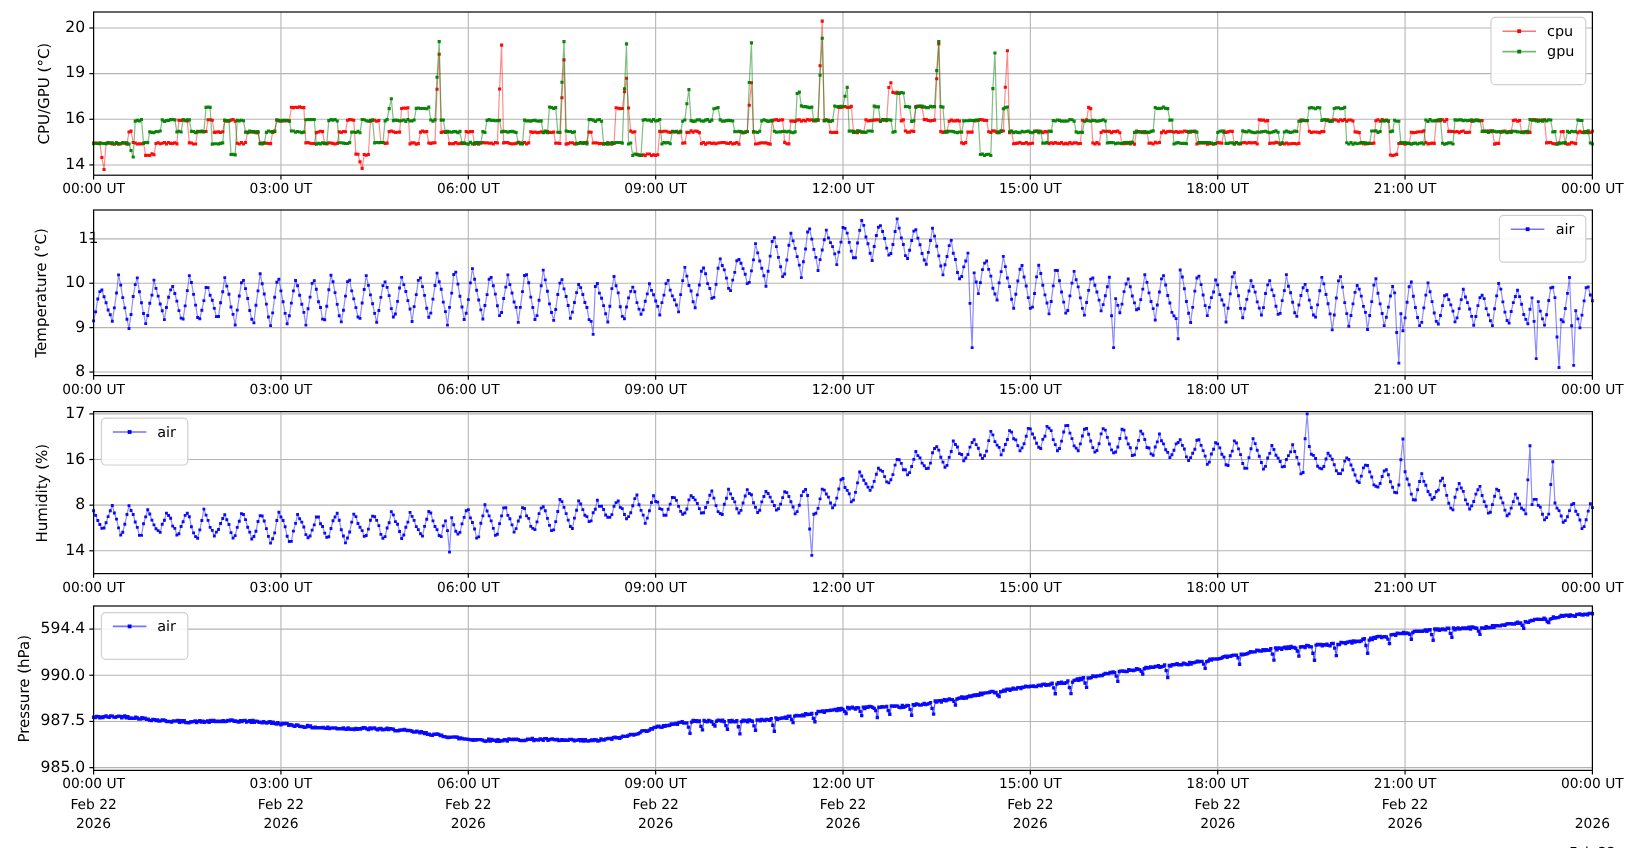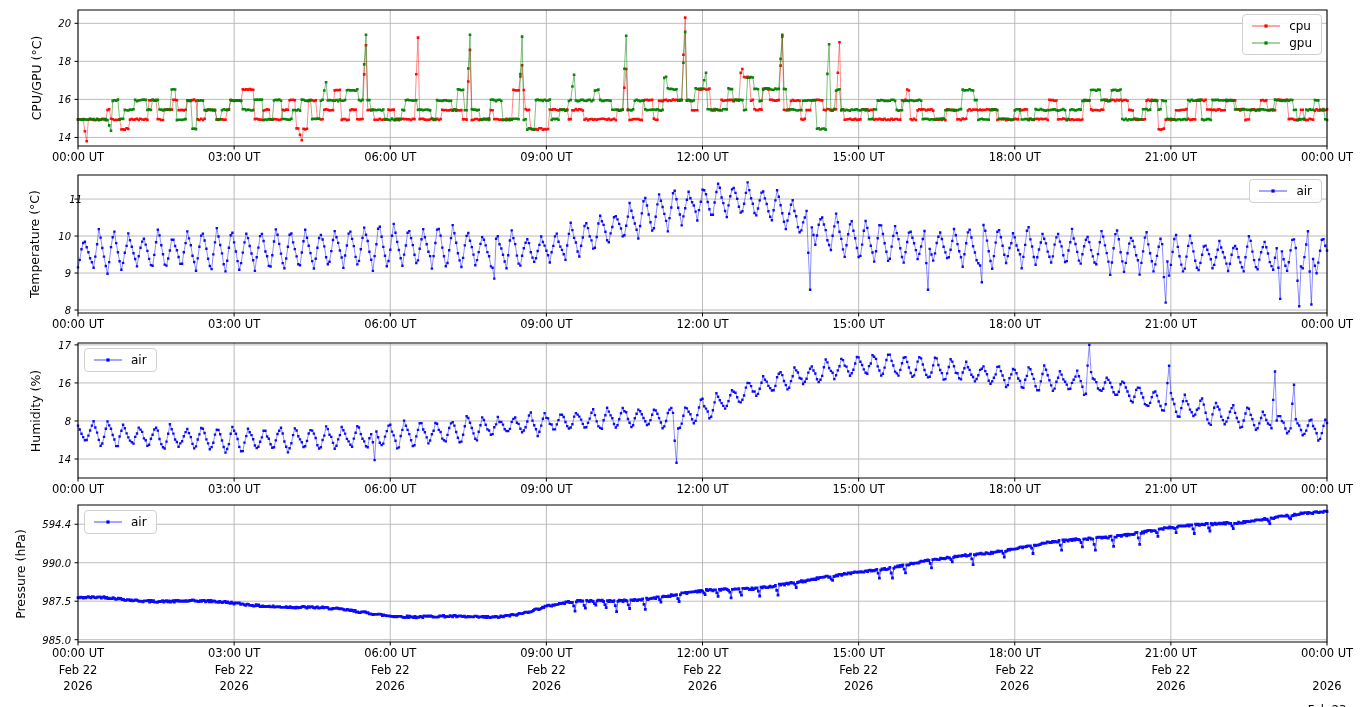--- a/index.html
+++ b/index.html
@@ -3,24 +3,24 @@
 <meta charset="utf-8">
 <style>
   html,body{margin:0;padding:0;background:#ffffff;}
   body{font-family:"DejaVu Sans","Liberation Sans",sans-serif;}
   #fig{position:relative;width:1367px;height:707px;background:#ffffff;overflow:hidden;}
   #plot{position:absolute;left:0;top:0;}
   .ylab{position:absolute;font-size:12.5px;color:#000;white-space:nowrap;
         transform:translate(-50%,-50%) rotate(-90deg);}
   .tick-label{position:absolute;font-size:11.5px;color:#000;white-space:nowrap;
         transform:translateX(-50%);}
-  .ytick-label{position:absolute;font-size:10px;color:#000;white-space:nowrap;
-        transform:translate(-100%,-50%);font-style:italic;}
+  .ytick-label{position:absolute;font-size:13px;color:#000;white-space:nowrap;
+        transform:translate(-100%,-50%);}
   .legend{position:absolute;background:rgba(255,255,255,0.88);border:1px solid #d0d0d0;
-        border-radius:4px;padding:4px 9px 4px 7px;display:flex;flex-direction:column;gap:3px;}
+        border-radius:4px;padding:4px 9px 20px 7px;display:flex;flex-direction:column;gap:3px;}
   .legend-row{display:flex;align-items:center;gap:7px;}
   .legend-row span{font-size:12px;color:#000;line-height:14px;}
 </style>
 </head>
 <body>
 
 <div id="fig">
   <svg id="plot" width="1367" height="707" viewBox="0 0 1367 707">
       <rect x="0" y="0" width="1367" height="707" fill="#ffffff"></rect>
       <line x1="78" x2="78" y1="10" y2="146" stroke="#b4b4b4" stroke-width="0.9"></line>
@@ -188,21 +188,21 @@
           <line x1="2" x2="30" y1="6" y2="6" stroke="#0000ff" stroke-opacity="0.55" stroke-width="1.3"></line>
           <rect x="14.4" y="4.4" width="3.2" height="3.2" fill="#0000ff"></rect>
         </svg>
         <span>air</span>
       </div>
     </div>
 
   <div id="ticks">
       <span class="ytick-label" style="left: 71px; top: 137.441px;">14</span>
       <span class="ytick-label" style="left: 71px; top: 99.3986px;">16</span>
-      <span class="ytick-label" style="left: 71px; top: 61.3566px;">18</span>
+      <span class="ytick-label" style="left: 71px; top: 61.3566px;">19</span>
       <span class="ytick-label" style="left: 71px; top: 23.3147px;">20</span>
       <span class="ytick-label" style="left: 71px; top: 310.04px;">8</span>
       <span class="ytick-label" style="left: 71px; top: 273.043px;">9</span>
       <span class="ytick-label" style="left: 71px; top: 236.046px;">10</span>
       <span class="ytick-label" style="left: 82px; top: 199.048px;">11</span>
       <span class="ytick-label" style="left: 71px; top: 458.986px;">14</span>
       <span class="ytick-label" style="left: 71px; top: 420.958px;">8</span>
       <span class="ytick-label" style="left: 71px; top: 382.93px;">16</span>
       <span class="ytick-label" style="left: 71px; top: 344.901px;">17</span>
       <span class="ytick-label" style="left: 71px; top: 639.691px;">985.0</span>

